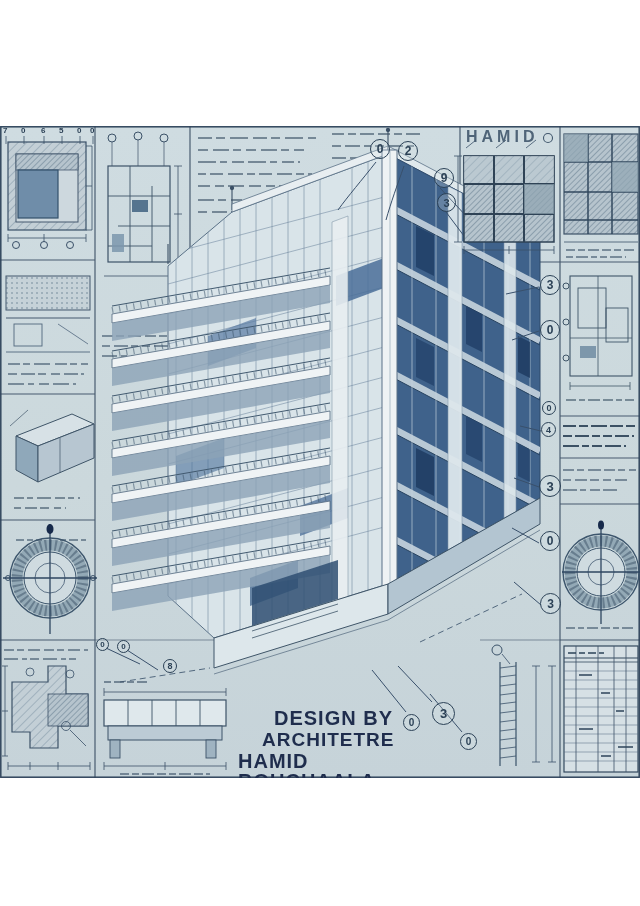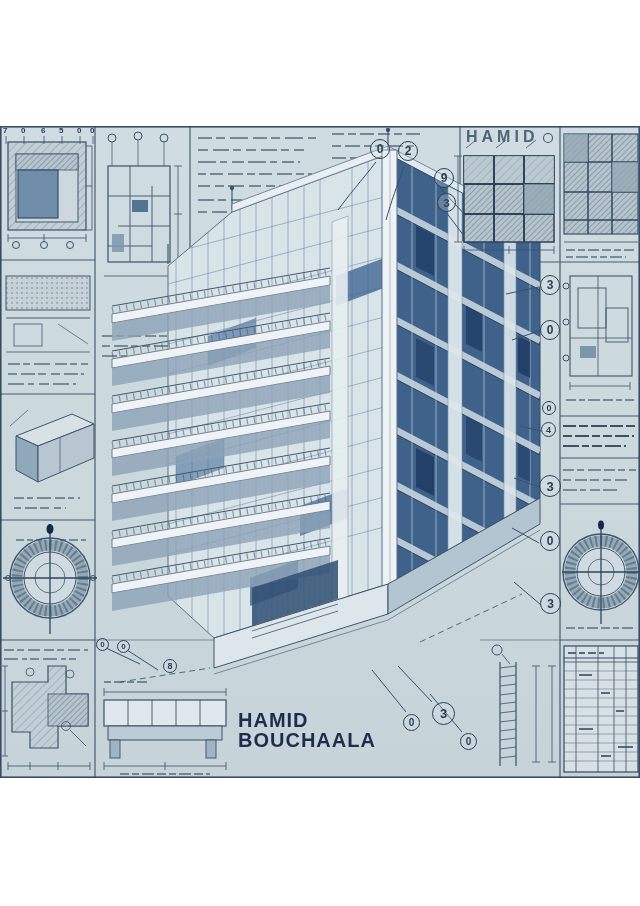--- a/index.html
+++ b/index.html
@@ -578,18 +578,20 @@
 
       <div class="callout" style="left:96px;top:512px;width:13px;height:13px;font-size:8px;">0</div>
       <div class="callout" style="left:117px;top:514px;width:13px;height:13px;font-size:8px;">0</div>
       <div class="callout" style="left:163px;top:533px;width:14px;height:14px;font-size:9px;">8</div>
 
       <div class="callout" style="left:403px;top:588px;width:17px;height:17px;font-size:10px;">0</div>
       <div class="callout" style="left:432px;top:576px;width:23px;height:23px;font-size:13px;">3</div>
       <div class="callout" style="left:460px;top:607px;width:17px;height:17px;font-size:10px;">0</div>
 
       <div class="credit">
+        <div class="l1">DESIGN BY</div>
+        <div class="l2">ARCHITETRE</div>
         <div class="l3">HAMID BOUCHAALA</div>
       </div>
 
     </div>
   </div>
 </div>
 
 </body></html>

